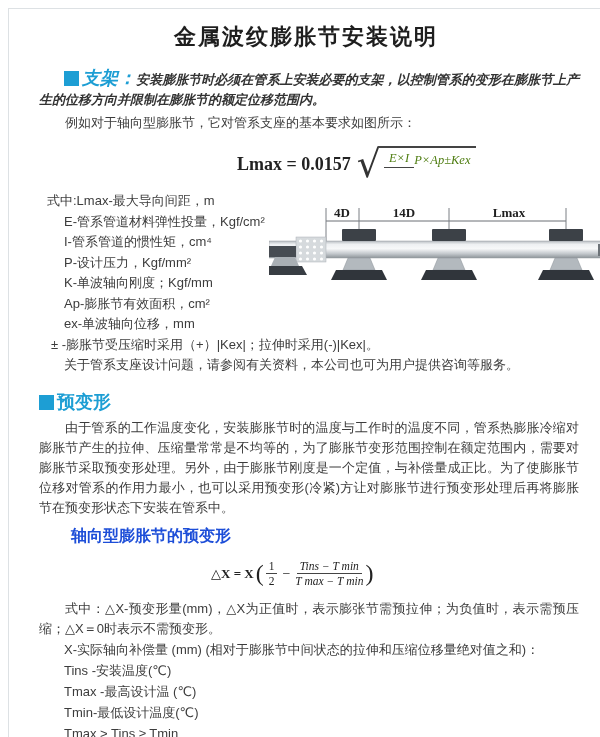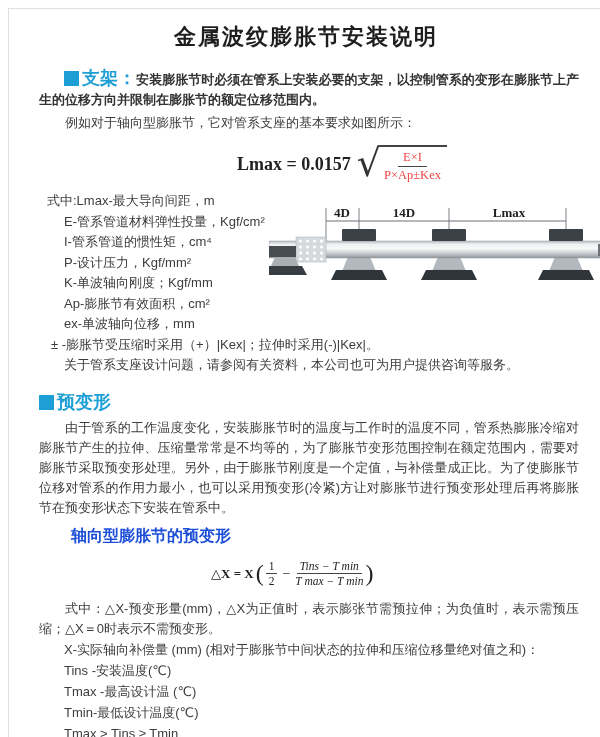--- a/index.html
+++ b/index.html
@@ -12,35 +12,35 @@
     position:relative;width:596px;height:733px;
     border:1px solid #dde1e4;box-sizing:border-box;background:#fff;
     margin:8px;
   }
   .title{
     text-align:center;font-size:22px;font-weight:bold;color:#1e1e1e;
     padding-top:13px;letter-spacing:2px;
   }
   p{margin:0;}
   .body-text{line-height:20px;text-align:justify;}
-  .intro{margin:16px 24px 0 30px;text-indent:25px;font-weight:600;color:#333;}
+  .intro{margin:16px 24px 0 30px;text-indent:25px;font-weight:600;color:#333;font-style:italic;}
   .bullet{
     display:inline-block;width:15px;height:15px;background:#1d9ed4;
     vertical-align:-2px;margin-right:3px;
   }
   .sec-head{color:#1d9ed4;font-size:18px;font-weight:bold;text-align:center;}
   .example{margin:3px 24px 0 30px;text-indent:26px;}
   
   .formula1{display:flex;align-items:center;margin:10px 0 6px 228px;height:42px;}
   .f-lhs{font-family:"Liberation Serif","DejaVu Serif",serif;font-weight:bold;font-size:18px;color:#222;}
   .sqrt{display:inline-flex;align-items:flex-start;margin-left:6px;}
   .radical{font-family:"DejaVu Serif",serif;font-size:38px;line-height:36px;color:#333;margin-right:-3px;font-weight:400;}
   .radicand{display:inline-block;border-top:2px solid #444;padding:2px 6px 0 6px;}
-  .frac{display:inline-flex;flex-direction:column;align-items:center;
-        font-family:"Liberation Serif","DejaVu Serif",serif;font-size:12.5px;color:#ef4444;}
+  .frac{display:inline-flex;flex-direction:row;align-items:center;
+        font-family:"Liberation Serif","DejaVu Serif",serif;font-style:italic;font-size:12.5px;color:#4d7c0f;}
   .frac .fn{padding:0 5px 1px 5px;border-bottom:1px solid #444;}
   .frac .fd{padding-top:1px;}
   
   .vars{margin-top:6px;line-height:20.5px;}
   .vars .lead{margin-left:38px;}
   .vars .v{margin-left:55px;}
   .vars .pm{margin-left:42px;}
   .vars .consult{margin-left:55px;}
   
   .diagram{position:absolute;left:260px;top:192px;}

